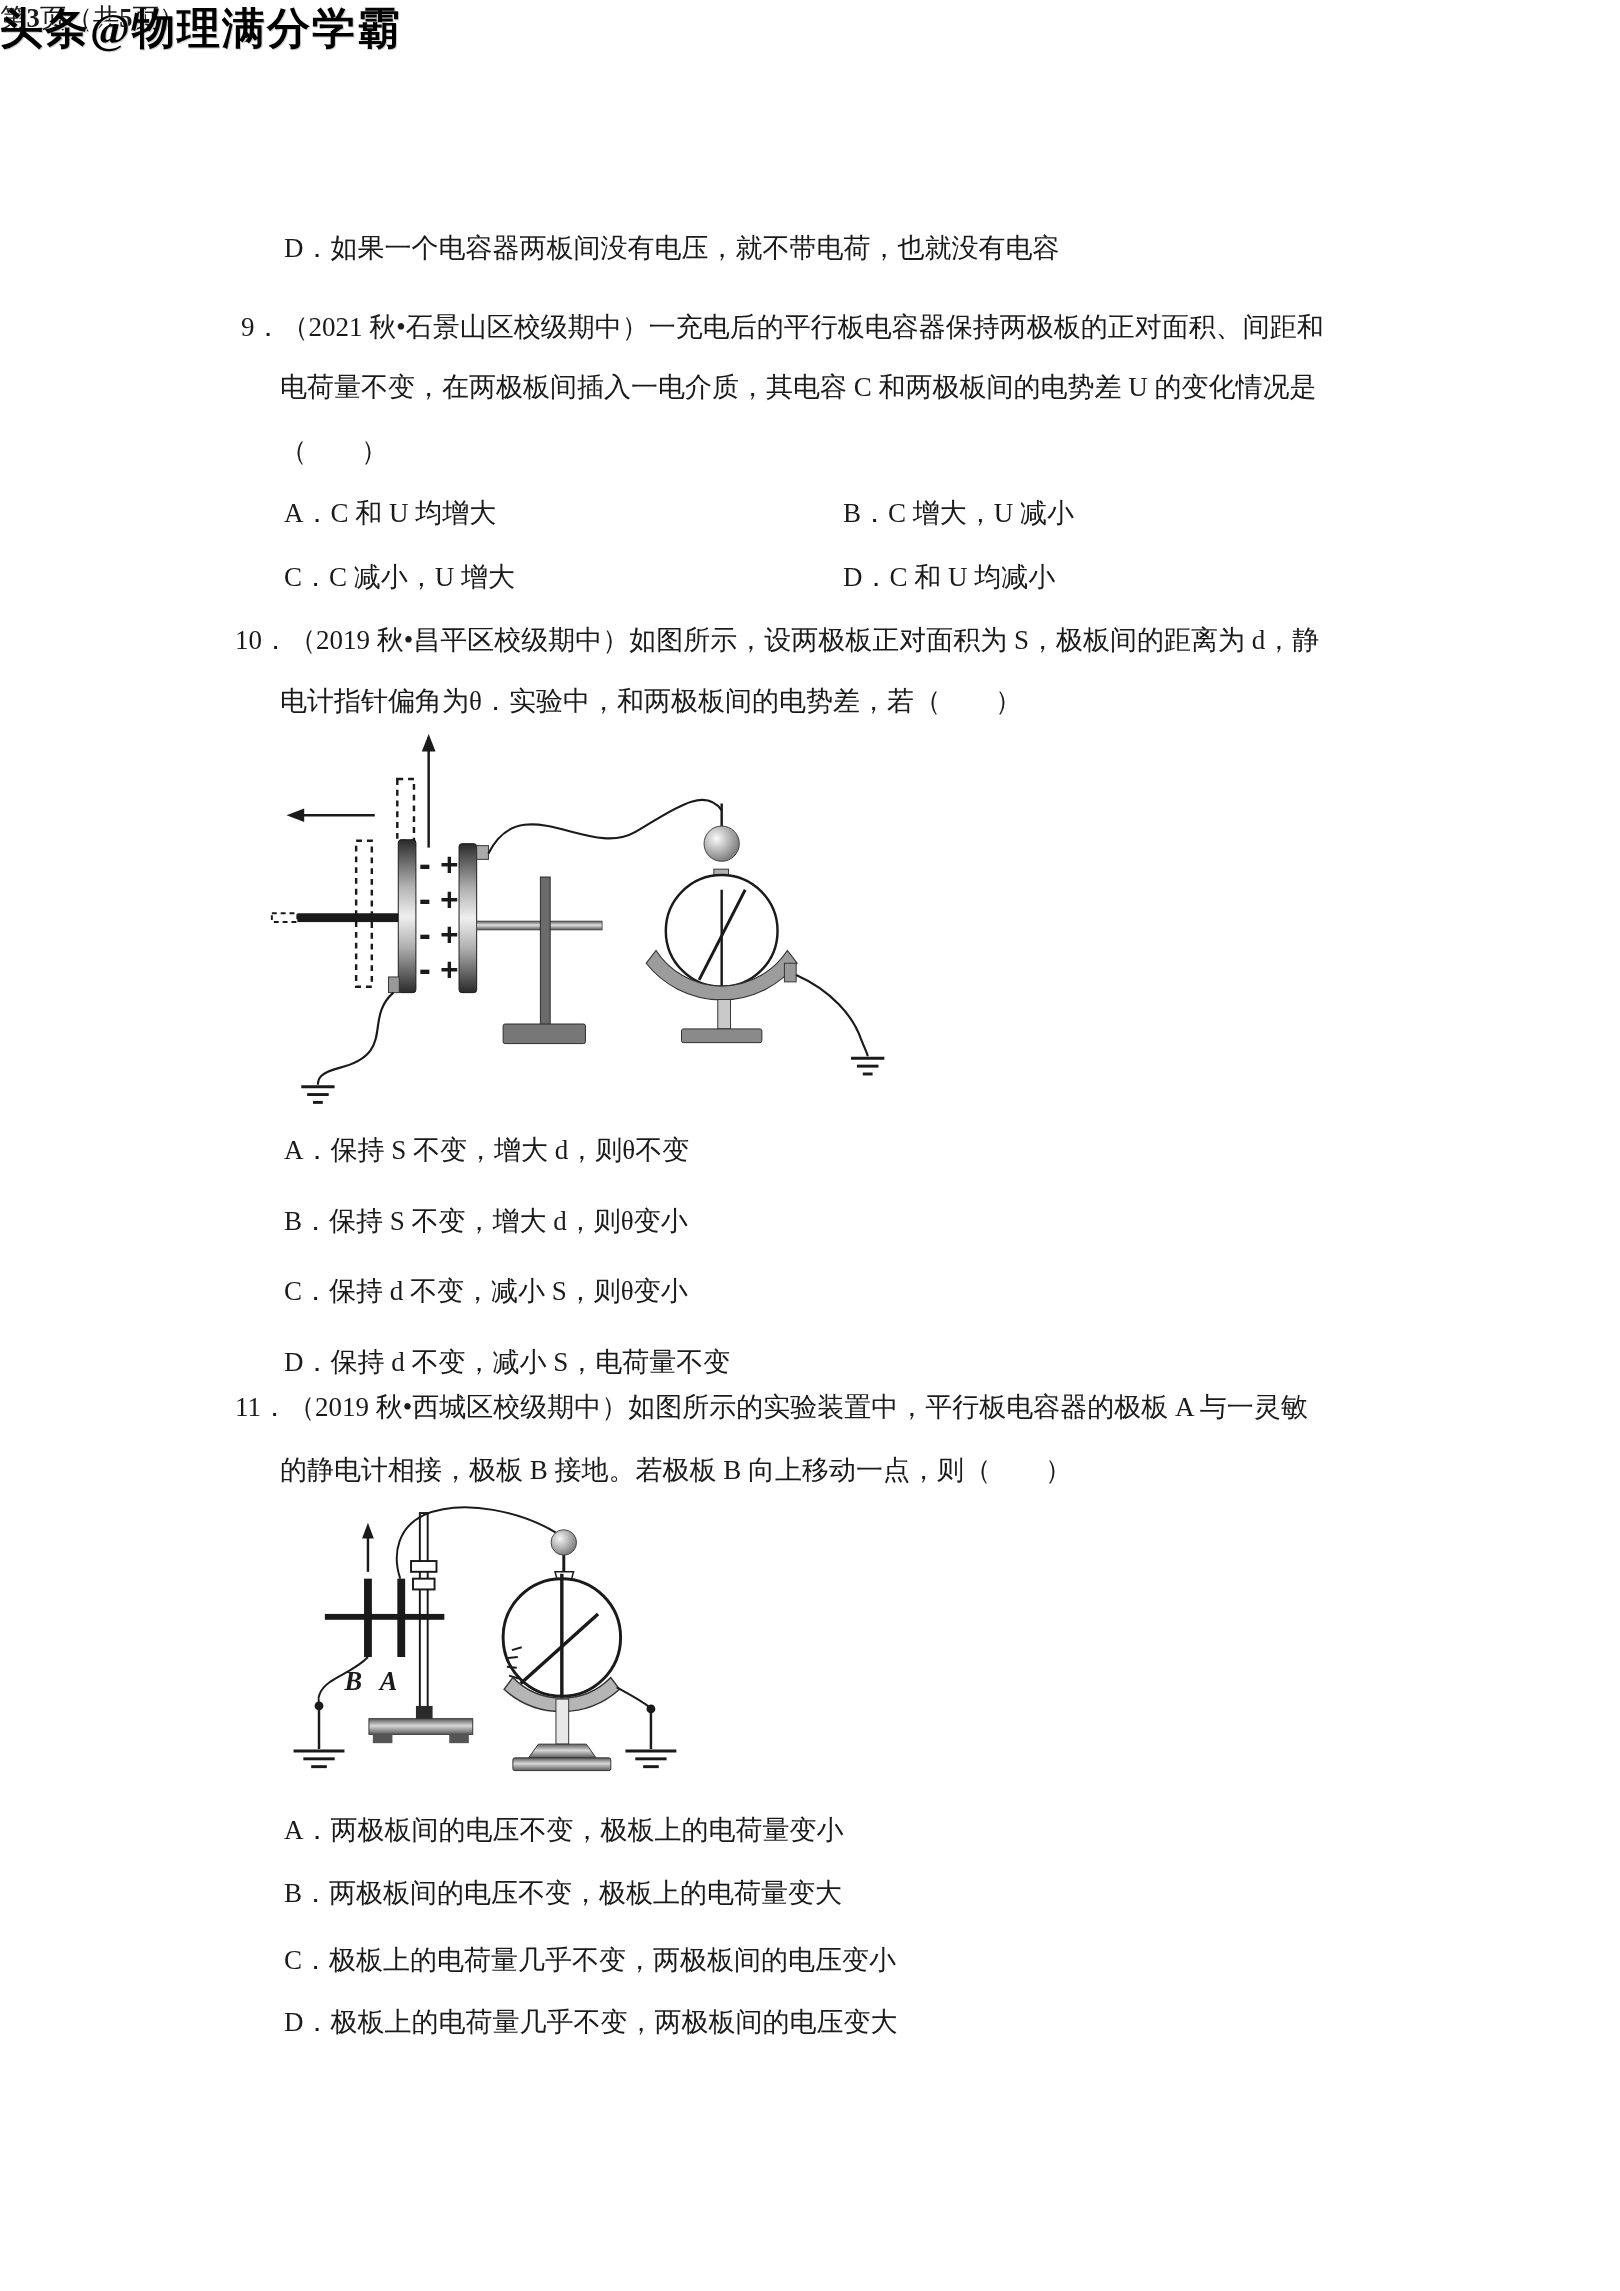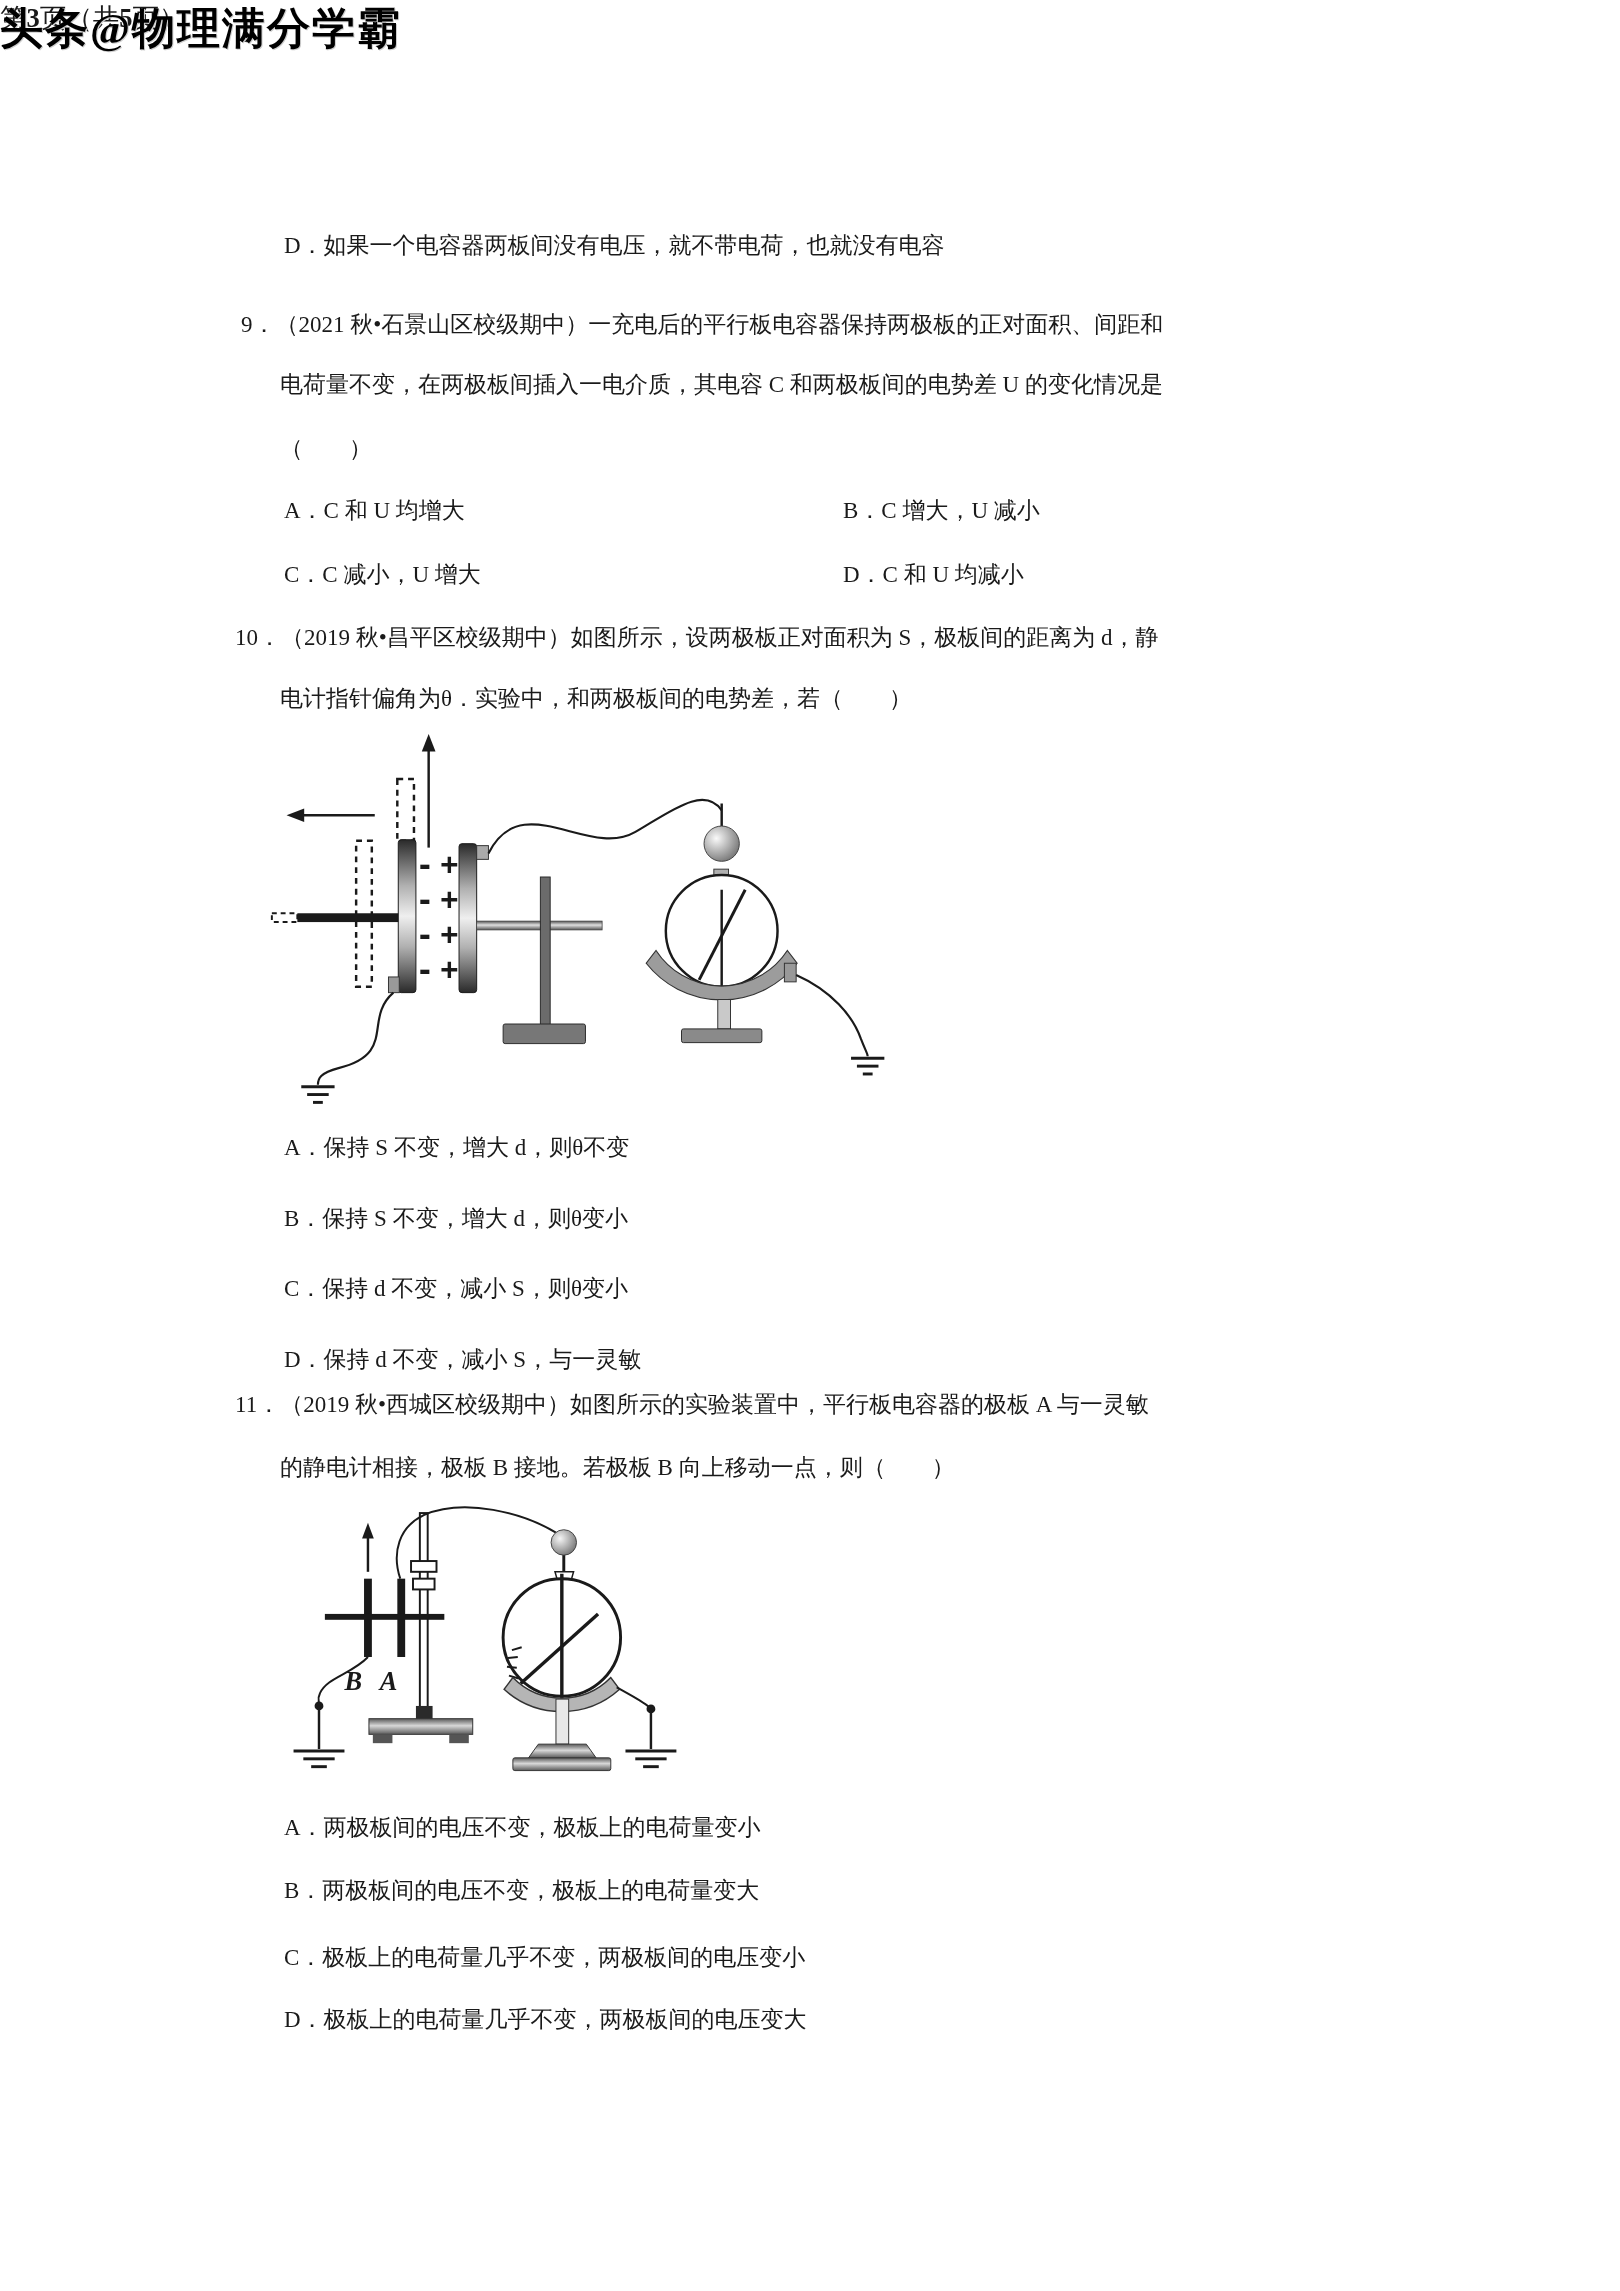--- a/index.html
+++ b/index.html
@@ -2,21 +2,21 @@
 <html><head>
 <meta charset="utf-8">
 <style>
   html,body { margin:0; padding:0; }
   body {
     width:1620px; height:2292px; position:relative; overflow:hidden;
     background:#ffffff; color:#1a1a1a;
     font-family:"Liberation Serif","DejaVu Serif",serif;
   }
   .t {
-    position:absolute; white-space:pre; font-size:23px; line-height:1.15;
+    position:absolute; white-space:pre; font-size:27px; line-height:1.15;
     color:#1a1a1a;
   }
   .fig { position:absolute; }
   .footer-line {
     position:absolute; left:0; top:2142; width:100%; text-align:left;
     font-size:26.5px; color:#1a1a1a;
   }
   .footer-line b { font-weight:700; }
   .watermark {
     position:absolute; top:2252; right:38; font-size:43px; font-weight:700;
@@ -130,21 +130,21 @@
   <g stroke="#1a1a1a" stroke-width="3">
     <line x1="598" y1="335" x2="632" y2="335"></line>
       <line x1="604" y1="343" x2="626" y2="343"></line>
       <line x1="610" y1="351" x2="620" y2="351"></line>
   </g>
 </svg>
 
 <div class="t" style="left:284px; top:1135px">A．保持 S 不变，增大 d，则θ不变</div>
 <div class="t" style="left:284px; top:1206px">B．保持 S 不变，增大 d，则θ变小</div>
 <div class="t" style="left:284px; top:1276px">C．保持 d 不变，减小 S，则θ变小</div>
-<div class="t" style="left:284px; top:1347px">D．保持 d 不变，减小 S，与一灵敏</div>
+<div class="t" style="left:284px; top:1347px">D．保持 d 不变，减小 S，电荷量不变</div>
 
 <div class="t" style="left:235px; top:1392px">11．（2019 秋•西城区校级期中）如图所示的实验装置中，平行板电容器的极板 A 与一灵敏</div>
 <div class="t" style="left:280px; top:1455px">的静电计相接，极板 B 接地。若极板 B 向上移动一点，则（　　）</div>
 
 <svg class="fig" style="left:225px; top:1505px" width="470" height="304" viewBox="0 0 480 310">
   <defs>
     <linearGradient id="rg2" x1="0" y1="0" x2="0" y2="1">
       <stop offset="0" stop-color="#5a5a5a"></stop>
         <stop offset="0.45" stop-color="#d8d8d8"></stop>
       <stop offset="1" stop-color="#5a5a5a"></stop>

